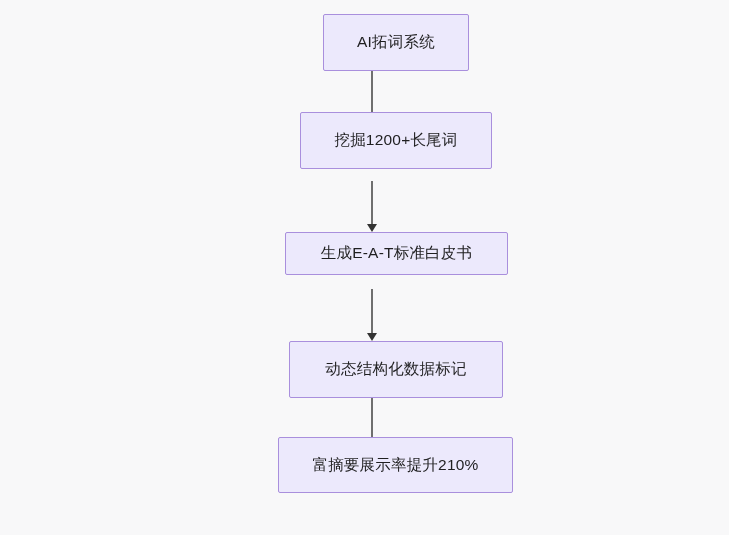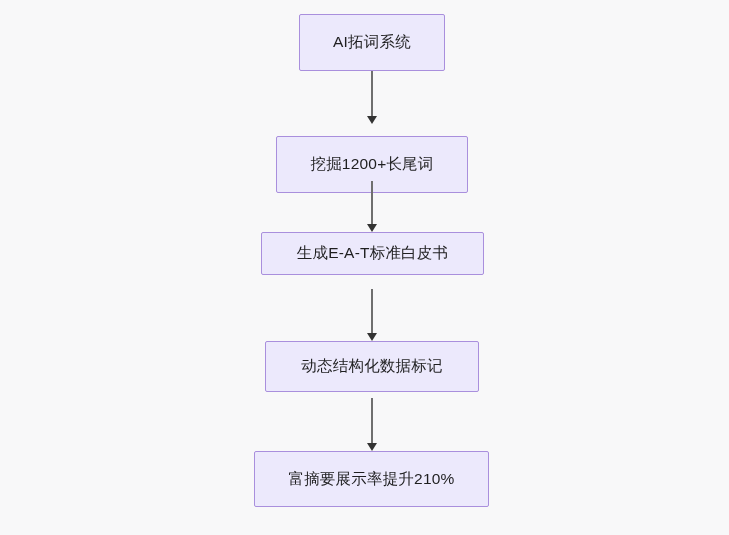--- a/index.html
+++ b/index.html
@@ -29,20 +29,21 @@
     border: 1.4px solid #a98fdd;
     border-radius: 2px;
     display: flex;
     align-items: center;
     justify-content: center;
     color: #1f1f20;
     font-size: 15.5px;
     line-height: 1.2;
     letter-spacing: 0.2px;
     white-space: nowrap;
+    margin-left: 24px;
   }
 
   .node-label {
     display: block;
     text-align: center;
     pointer-events: none;
   }
 
   .edge {
     position: absolute;
@@ -74,44 +75,44 @@
 
   <div class="node" style="left:299px; top:14px; width:146px; height:57px;">
     <span class="node-label">AI拓词系统</span>
   </div>
 
   <div class="edge" style="left:371px; top:71px; width:2px; height:53px;">
     <div class="edge-line" style="height:46px;"></div>
     <div class="edge-arrow" style="top:45px;"></div>
   </div>
 
-  <div class="node" style="left:276px; top:136px; width:192px; height:57px;">
+  <div class="node" style="left:276px; top:112px; width:192px; height:57px;">
     <span class="node-label">挖掘1200+长尾词</span>
   </div>
 
   <div class="edge" style="left:371px; top:181px; width:2px; height:51px;">
     <div class="edge-line" style="height:44px;"></div>
     <div class="edge-arrow" style="top:43px;"></div>
   </div>
 
   <div class="node" style="left:261px; top:232px; width:223px; height:43px;">
     <span class="node-label">生成E-A-T标准白皮书</span>
   </div>
 
   <div class="edge" style="left:371px; top:289px; width:2px; height:52px;">
     <div class="edge-line" style="height:45px;"></div>
     <div class="edge-arrow" style="top:44px;"></div>
   </div>
 
-  <div class="node" style="left:265px; top:341px; width:214px; height:51px;">
+  <div class="node" style="left:265px; top:341px; width:214px; height:57px;">
     <span class="node-label">动态结构化数据标记</span>
   </div>
 
   <div class="edge" style="left:371px; top:398px; width:2px; height:53px;">
     <div class="edge-line" style="height:46px;"></div>
     <div class="edge-arrow" style="top:45px;"></div>
   </div>
 
-  <div class="node" style="left:254px; top:451px; width:235px; height:56px;">
+  <div class="node" style="left:254px; top:437px; width:235px; height:56px;">
     <span class="node-label">富摘要展示率提升210%</span>
   </div>
 
 </div>
 
 </body></html>

